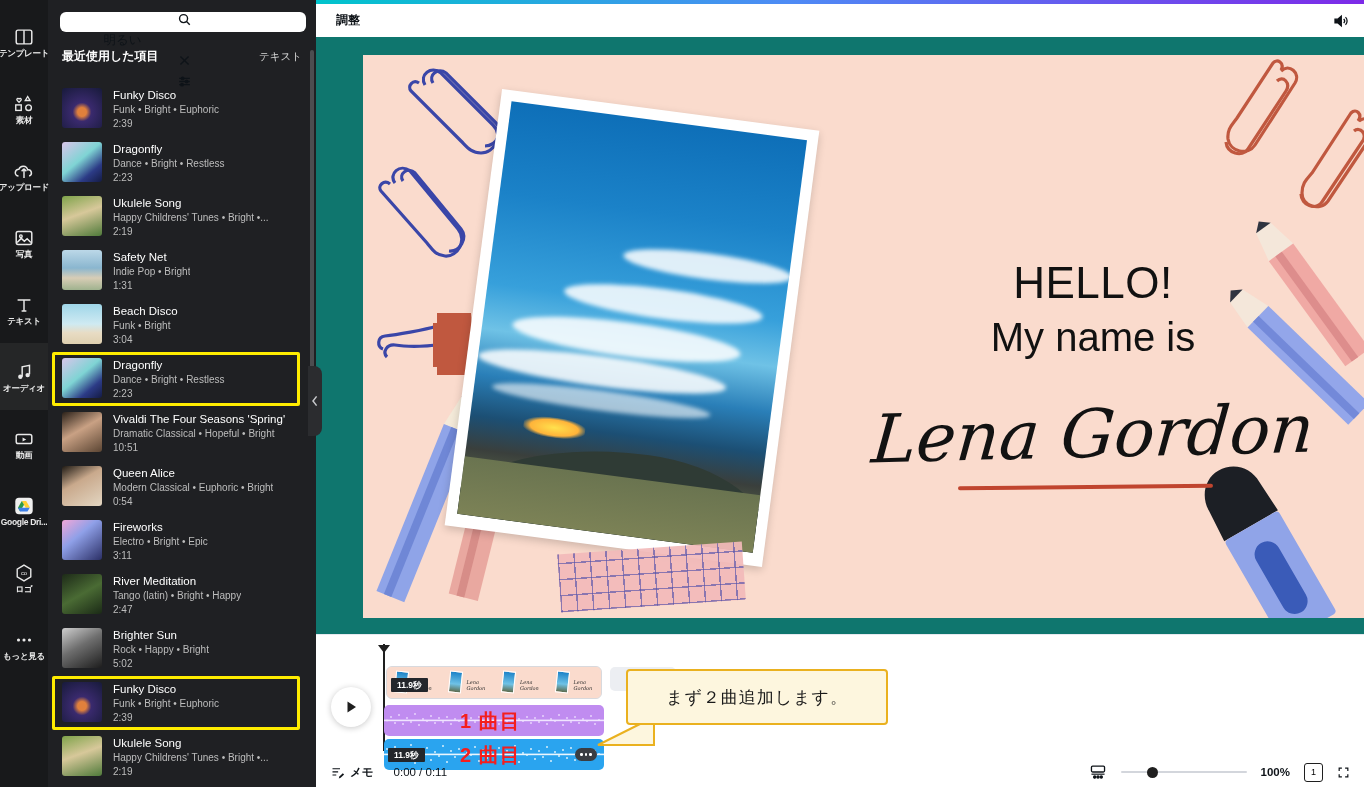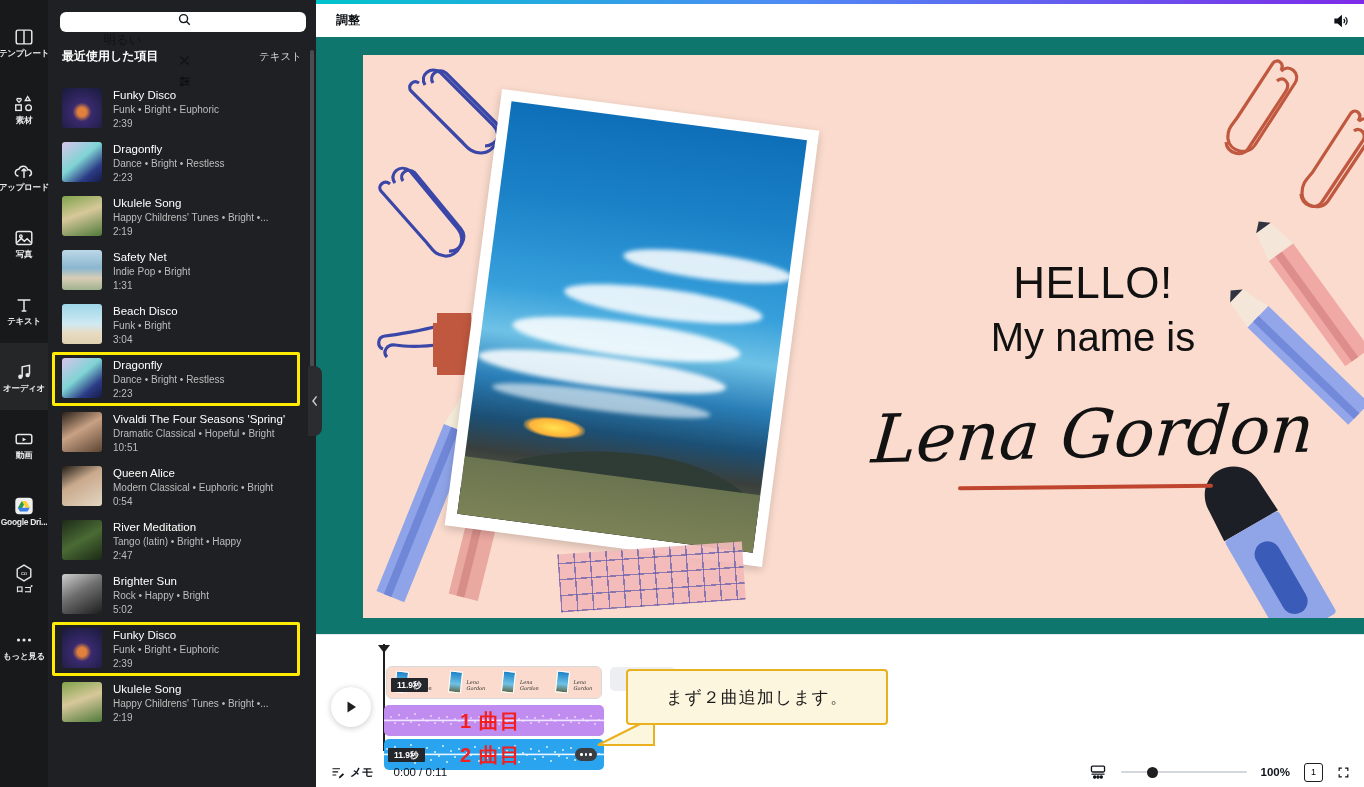--- a/index.html
+++ b/index.html
@@ -446,20 +446,28 @@
         </div>
         <div class="track">
           <div class="thumb" style="background: linear-gradient(150deg, rgb(31, 26, 20) 0%, rgb(201, 169, 140) 40%, rgb(227, 214, 194) 100%);"></div>
           <div class="tmeta">
             <div class="tname">Queen Alice</div>
             <div class="ttags">Modern Classical • Euphoric • Bright</div>
             <div class="tdur">0:54</div>
           </div>
         </div>
         <div class="track">
+          <div class="thumb" style="background: linear-gradient(140deg, rgb(242, 167, 216) 0%, rgb(143, 160, 232) 40%, rgb(43, 47, 102) 100%);"></div>
+          <div class="tmeta">
+            <div class="tname">Fireworks</div>
+            <div class="ttags">Electro • Bright • Epic</div>
+            <div class="tdur">3:11</div>
+          </div>
+        </div>
+        <div class="track">
           <div class="thumb" style="background: linear-gradient(150deg, rgb(29, 42, 24) 0%, rgb(74, 107, 52) 50%, rgb(27, 42, 22) 100%);"></div>
           <div class="tmeta">
             <div class="tname">River Meditation</div>
             <div class="ttags">Tango (latin) • Bright • Happy</div>
             <div class="tdur">2:47</div>
           </div>
         </div>
         <div class="track">
           <div class="thumb" style="background: linear-gradient(150deg, rgb(207, 207, 207) 0%, rgb(110, 110, 110) 45%, rgb(29, 29, 29) 100%);"></div>
           <div class="tmeta">

